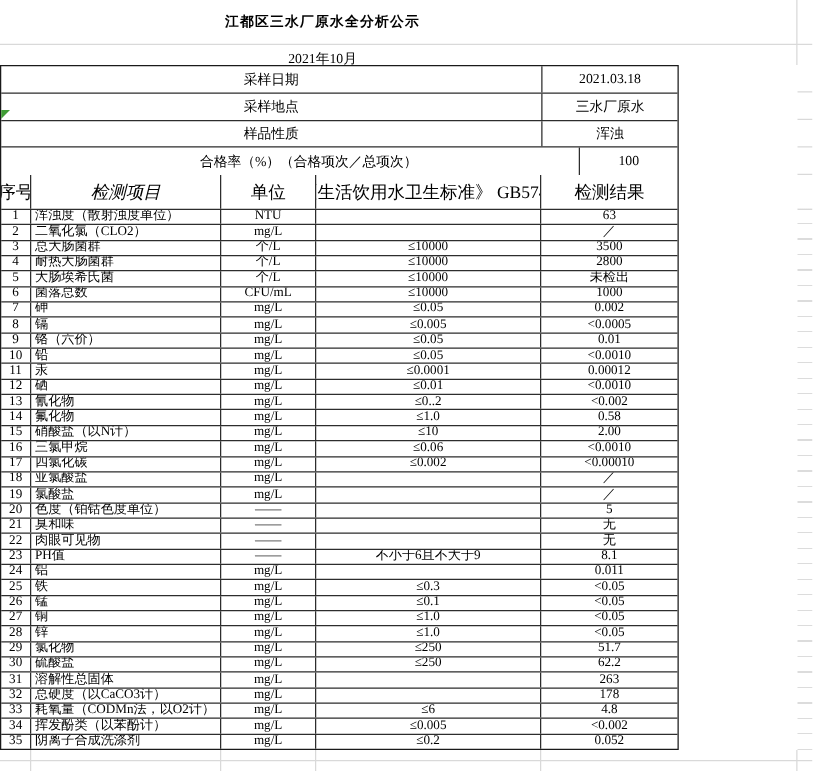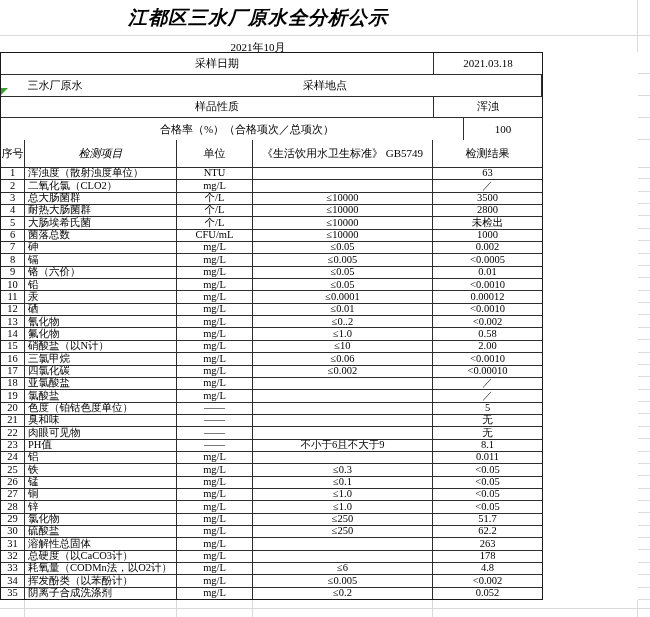--- a/index.html
+++ b/index.html
@@ -4,21 +4,21 @@
 <style>
   html,body { margin:0; padding:0; }
   body {
     width:650px; height:617px; position:relative; overflow:hidden;
     background:#ffffff; color:#000;
     font-family:"Liberation Serif","DejaVu Serif",serif;
   }
   .title {
     position:absolute; top:3px; left:0; width:516px; height:30px;
     line-height:30px; text-align:center;
-    font-size:19px; font-weight:bold; letter-spacing:1px;font-style:italic;
+    font-size:11px; font-weight:bold; letter-spacing:1px;
   }
   .period {
     position:absolute; top:39px; left:0; width:516px; height:17px;
     line-height:16px; text-align:center; font-size:11px;
   }
   .faint { background:#d9d9d9; position:absolute; }
   .table {
     position:absolute; top:52px; left:0; width:543px; height:548px;
     border:1px solid #1a1a1a; box-sizing:border-box;
     display:flex; flex-direction:column;
@@ -29,21 +29,21 @@
     box-sizing:border-box; border-right:1px solid #2d2d2d;
     display:flex; align-items:center; justify-content:center;
     overflow:hidden; white-space:nowrap;
   }
   .cell.last { border-right:none; }
   
   .info-row { height:21.75px; font-size:11px; }
   .info-row .info-label { width:433px; }
   .info-row .info-value { flex:1; }
   
-  .header-row { height:28px; font-size:11px; }
+  .header-row { height:28px; font-size:14px; }
   
   .data-rows { flex:1; display:flex; flex-direction:column; }
   .data-row { flex:1; font-size:10.5px; border-bottom:1px solid #2d2d2d; display:flex; box-sizing:border-box; }
   .data-row:last-child { border-bottom:none; }
   .c-no { width:24px; }
   .c-item { width:152px; justify-content:flex-start; padding-left:3px; }
   .c-unit { width:76px; }
   .c-std { width:180px; }
   .c-res { flex:1; border-right:none; }
   .data-row .cell { line-height:1; }
@@ -84,22 +84,22 @@
 
 <div class="table">
 
   <div>
 
   <div class="row info-row">
       <div class="cell info-label">采样日期</div>
       <div class="cell info-value last">2021.03.18</div>
     </div>
       <div class="row info-row">
+      <div class="cell info-label">采样地点</div>
       <div class="cell info-value last">三水厂原水</div>
-      <div class="cell info-label">采样地点</div>
     </div>
       <div class="row info-row">
       <div class="cell info-label">样品性质</div>
       <div class="cell info-value last">浑浊</div>
     </div>
       <div class="row info-row">
       <div class="cell info-label">合格率（%）（合格项次／总项次）</div>
       <div class="cell info-value last">100</div>
     </div>
     </div>

